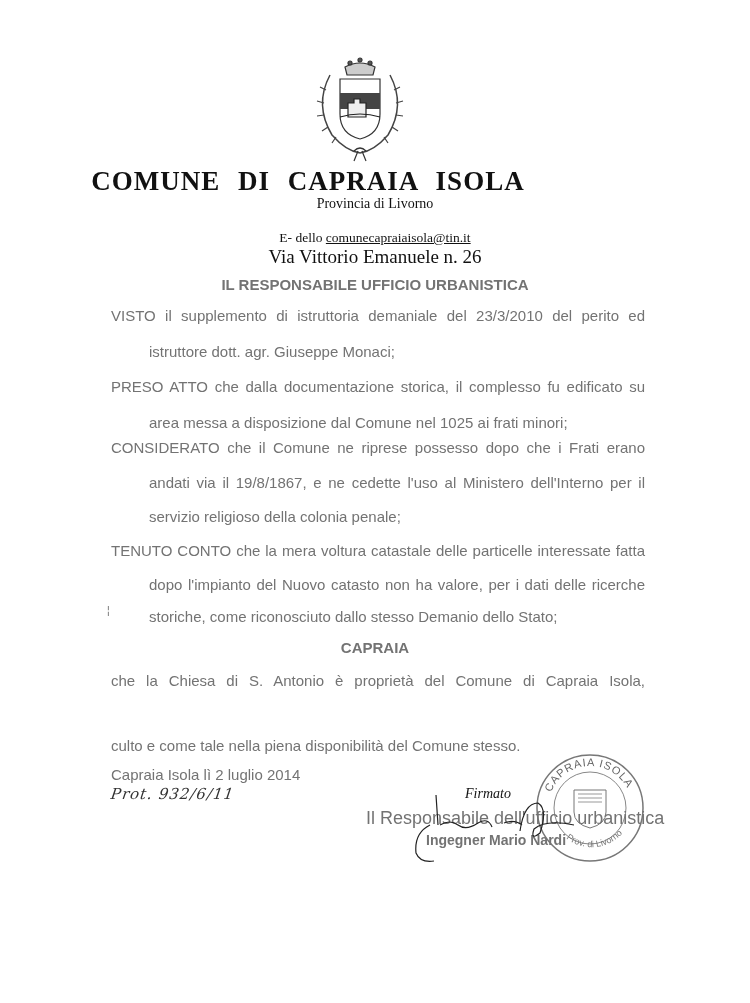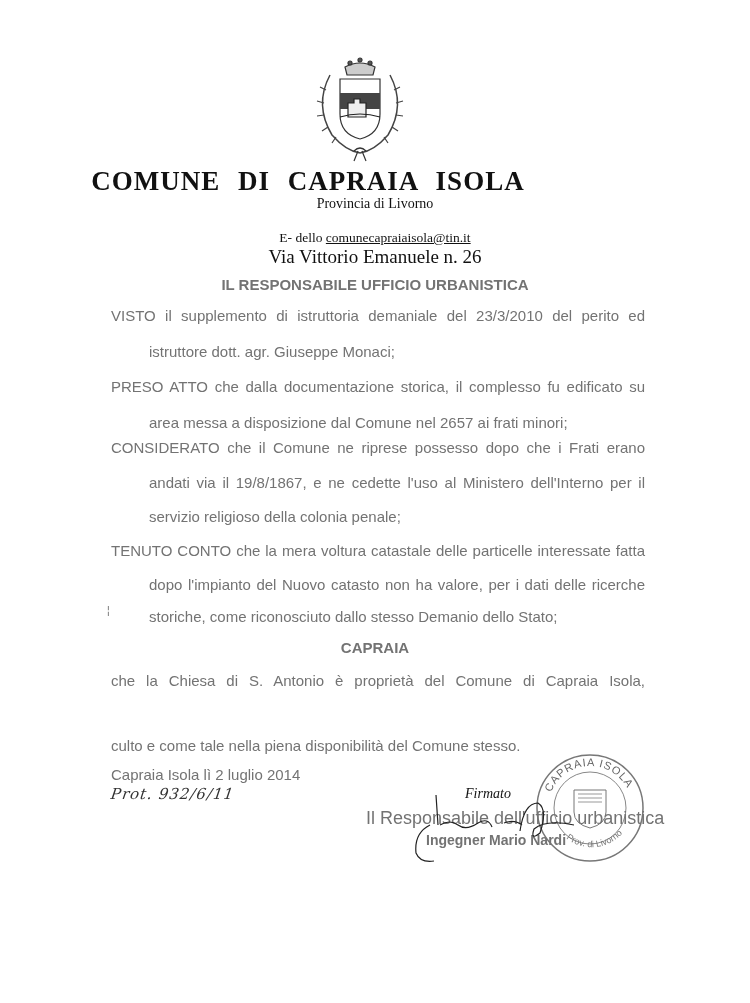--- a/index.html
+++ b/index.html
@@ -65,21 +65,21 @@
   <div class="hdr-line hdr-prov">Provincia di Livorno</div>
   <div class="hdr-line hdr-addr">Via Vittorio  Emanuele n. 26</div>
   <div class="hdr-line hdr-mail"><span>E- dello </span><span class="link">comunecapraiaisola@tin.it</span></div>
 
   <div class="sans heading">IL RESPONSABILE UFFICIO URBANISTICA</div>
 
   <div class="sans line justify l1" style="top:307px">VISTO il supplemento di istruttoria demaniale del 23/3/2010 del perito ed</div>
   <div class="sans line l2" style="top:343px">istruttore dott. agr. Giuseppe Monaci;</div>
 
   <div class="sans line justify l1" style="top:378px">PRESO ATTO che dalla documentazione storica, il complesso fu edificato su</div>
-  <div class="sans line l2" style="top:414px">area messa a disposizione dal Comune nel 2657 ai frati minori;</div>
+  <div class="sans line l2" style="top:414px">area messa a disposizione dal Comune nel 1025 ai frati minori;</div>
 
   <div class="sans line justify l1" style="top:439px">CONSIDERATO che il Comune ne riprese possesso dopo che i Frati erano</div>
   <div class="sans line justify" style="top:474px; left:149px; width:496px">andati via il 19/8/1867, e ne cedette l'uso al Ministero dell'Interno per il</div>
   <div class="sans line l2" style="top:508px">servizio religioso della colonia penale;</div>
 
   <div class="sans line justify l1" style="top:542px">TENUTO CONTO che la mera voltura catastale delle particelle interessate fatta</div>
   <div class="sans line justify" style="top:576px; left:149px; width:496px">dopo l'impianto del Nuovo catasto non ha valore, per i dati delle ricerche</div>
   <div class="sans line l2" style="top:608px">storiche, come riconosciuto dallo stesso Demanio dello Stato;</div>
   <div class="mark">¦</div>
 

